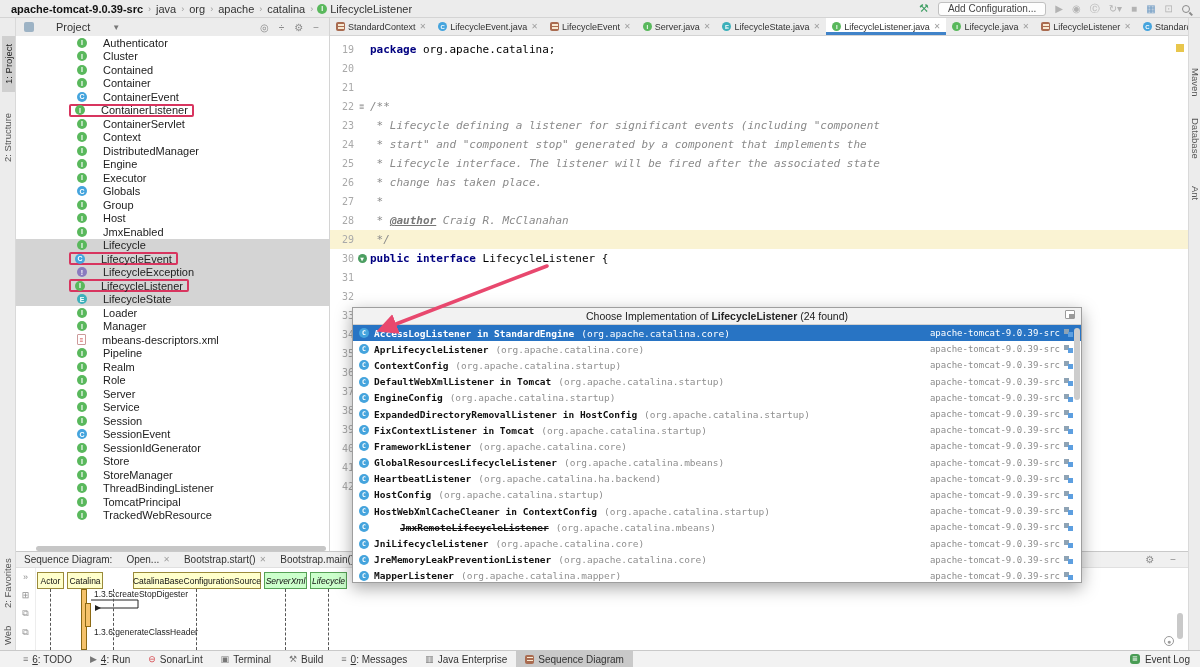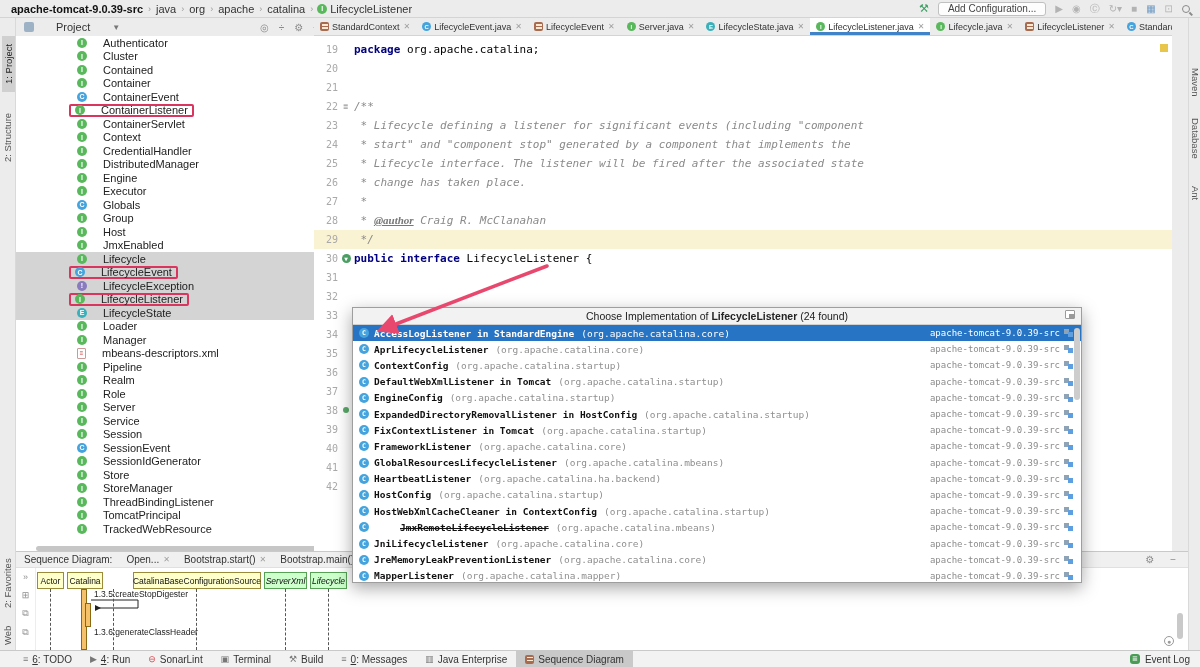--- a/index.html
+++ b/index.html
@@ -40,38 +40,38 @@
   .rowin.boxed{border:2px solid #d8355f;border-radius:2px;padding:0 4px;margin-left:-5px;}
   .ci{width:10px;height:10px;border-radius:50%;font-size:7px;font-weight:bold;color:#fff;display:inline-flex;align-items:center;justify-content:center;flex:none;font-style:normal;}
   .ci.i{background:#59b85c;}
   .ci.c{background:#45a4dd;}
   .ci.e{background:#3cb0ba;}
   .ci.x{background:#8a7bbf;}
   .ci.xml{border-radius:1px;background:#fff;border:1px solid #cc9999;color:#c33;font-size:6px;width:9px;height:11px;}
   #tree-hscroll{position:absolute;left:20px;top:528px;width:290px;height:5px;background:#b3b3b3;border-radius:3px;opacity:.75;}
 
   
-  #editor-area{position:absolute;left:314px;top:18px;width:858px;height:533px;background:#fff;}
+  #editor-area{position:absolute;left:330px;top:18px;width:858px;height:533px;background:#fff;}
   #tab-bar{height:18px;display:flex;background:#ececec;border-bottom:1px solid #d4d4d4;overflow:hidden;}
   .tab{display:flex;align-items:center;gap:3px;padding:0 6px;font-size:9px;color:#333;flex:none;}
   .tab.active{background:#fff;box-shadow:inset 0 -3px 0 #4083c9;}
   .tab .x{color:#9f9f9f;font-size:8px;margin-left:1px;}
   .tab .ci{width:9px;height:9px;font-size:6px;}
   .seqicon{width:9px;height:9px;border-radius:2px;background:#a96b50;position:relative;flex:none;display:inline-block;}
   .seqicon::after{content:"";position:absolute;left:1.5px;right:1.5px;top:2px;height:1.5px;background:#f7e9d2;box-shadow:0 3px 0 #f7e9d2;}
   #editor{position:relative;height:514px;font-family:"DejaVu Sans Mono",monospace;font-size:11px;padding-top:4px;background:#fff;overflow:hidden;}
   .eline{height:19px;display:flex;align-items:center;}
   .eline.hl{background:#faf3d3;}
   .lnum{width:24px;text-align:right;color:#a9a9a9;font-size:10px;flex:none;font-family:"DejaVu Sans Mono",monospace;}
   .fold{width:16px;flex:none;font-size:8px;color:#9a9a9a;text-align:center;}
   .codetext{white-space:pre;}
   .kw{color:#000080;font-weight:bold;}
   .pl{color:#000;}
   .doc{color:#8a8a8a;font-style:italic;}
-  .tag{color:#777;font-style:italic;font-weight:bold;text-decoration:underline;font-family:Liberation Serif, serif;}
+  .tag{color:#777;font-style:italic;font-weight:bold;text-decoration:underline;}
   .g-impl{width:9px;height:9px;border-radius:50%;background:#4b9e61;color:#fff;font-size:6px;display:inline-flex;align-items:center;justify-content:center;}
   .g-dot{width:6px;height:6px;border-radius:50%;background:#59a869;display:inline-block;}
   .g-seq{font-size:8px;color:#9a9a9a;font-style:normal;}
   #stripe-mark{position:absolute;right:4px;top:26px;width:8px;height:8px;background:#e8c64c;z-index:6;}
 
   
   #popup{position:absolute;left:352px;top:307px;width:730px;height:276px;background:#fff;border:1px solid #9e9e9e;box-shadow:0 5px 16px rgba(0,0,0,.35);z-index:40;overflow:hidden;}
   #popup-header{height:17px;background:#f2f2f2;border-bottom:1px solid #d0d0d0;display:flex;align-items:center;justify-content:center;font-size:10.5px;color:#222;position:relative;}
   #popup-pin{position:absolute;right:6px;top:2px;width:10px;height:9px;border:1px solid #9a9a9a;border-radius:1px;background:#fff;}
   #popup-pin::after{content:"";position:absolute;right:0;bottom:0;width:5px;height:4px;background:#9a9a9a;}
@@ -207,26 +207,20 @@
       <div class="trow">
         <span class="rowin">
           <span class="ci i">I</span>
           <span>ContainerServlet</span>
         </span>
       </div>
       <div class="trow">
         <span class="rowin">
           <span class="ci i">I</span>
           <span>Context</span>
-        </span>
-      </div>
-      <div class="trow">
-        <span class="rowin">
-          <span class="ci i">I</span>
-          <span>CredentialHandler</span>
         </span>
       </div>
       <div class="trow">
         <span class="rowin">
           <span class="ci i">I</span>
           <span>DistributedManager</span>
         </span>
       </div>
       <div class="trow">
         <span class="rowin">

